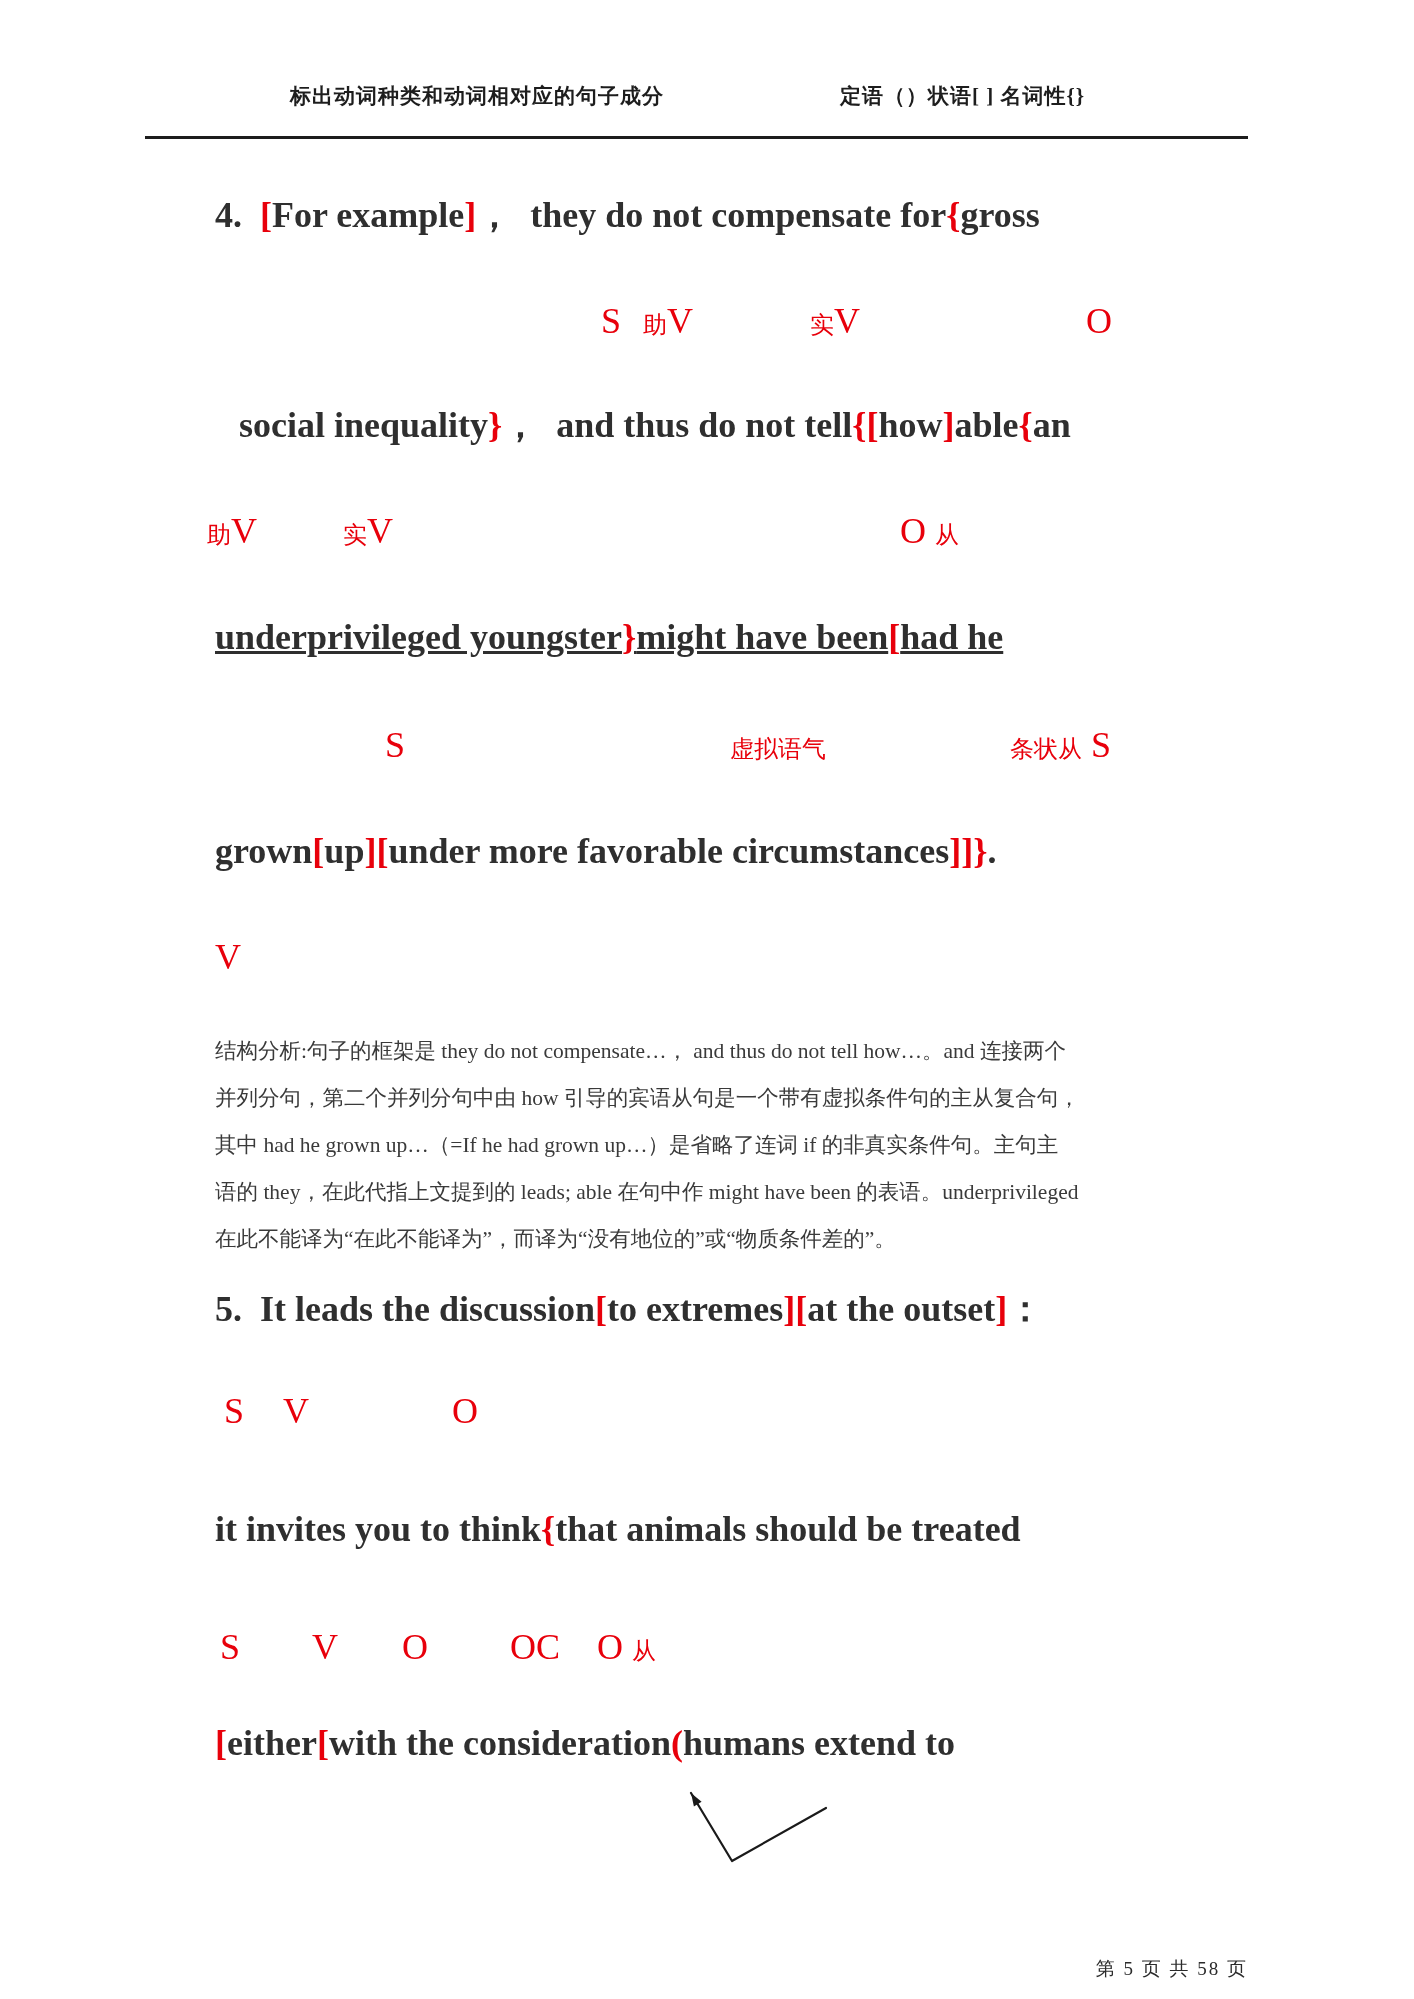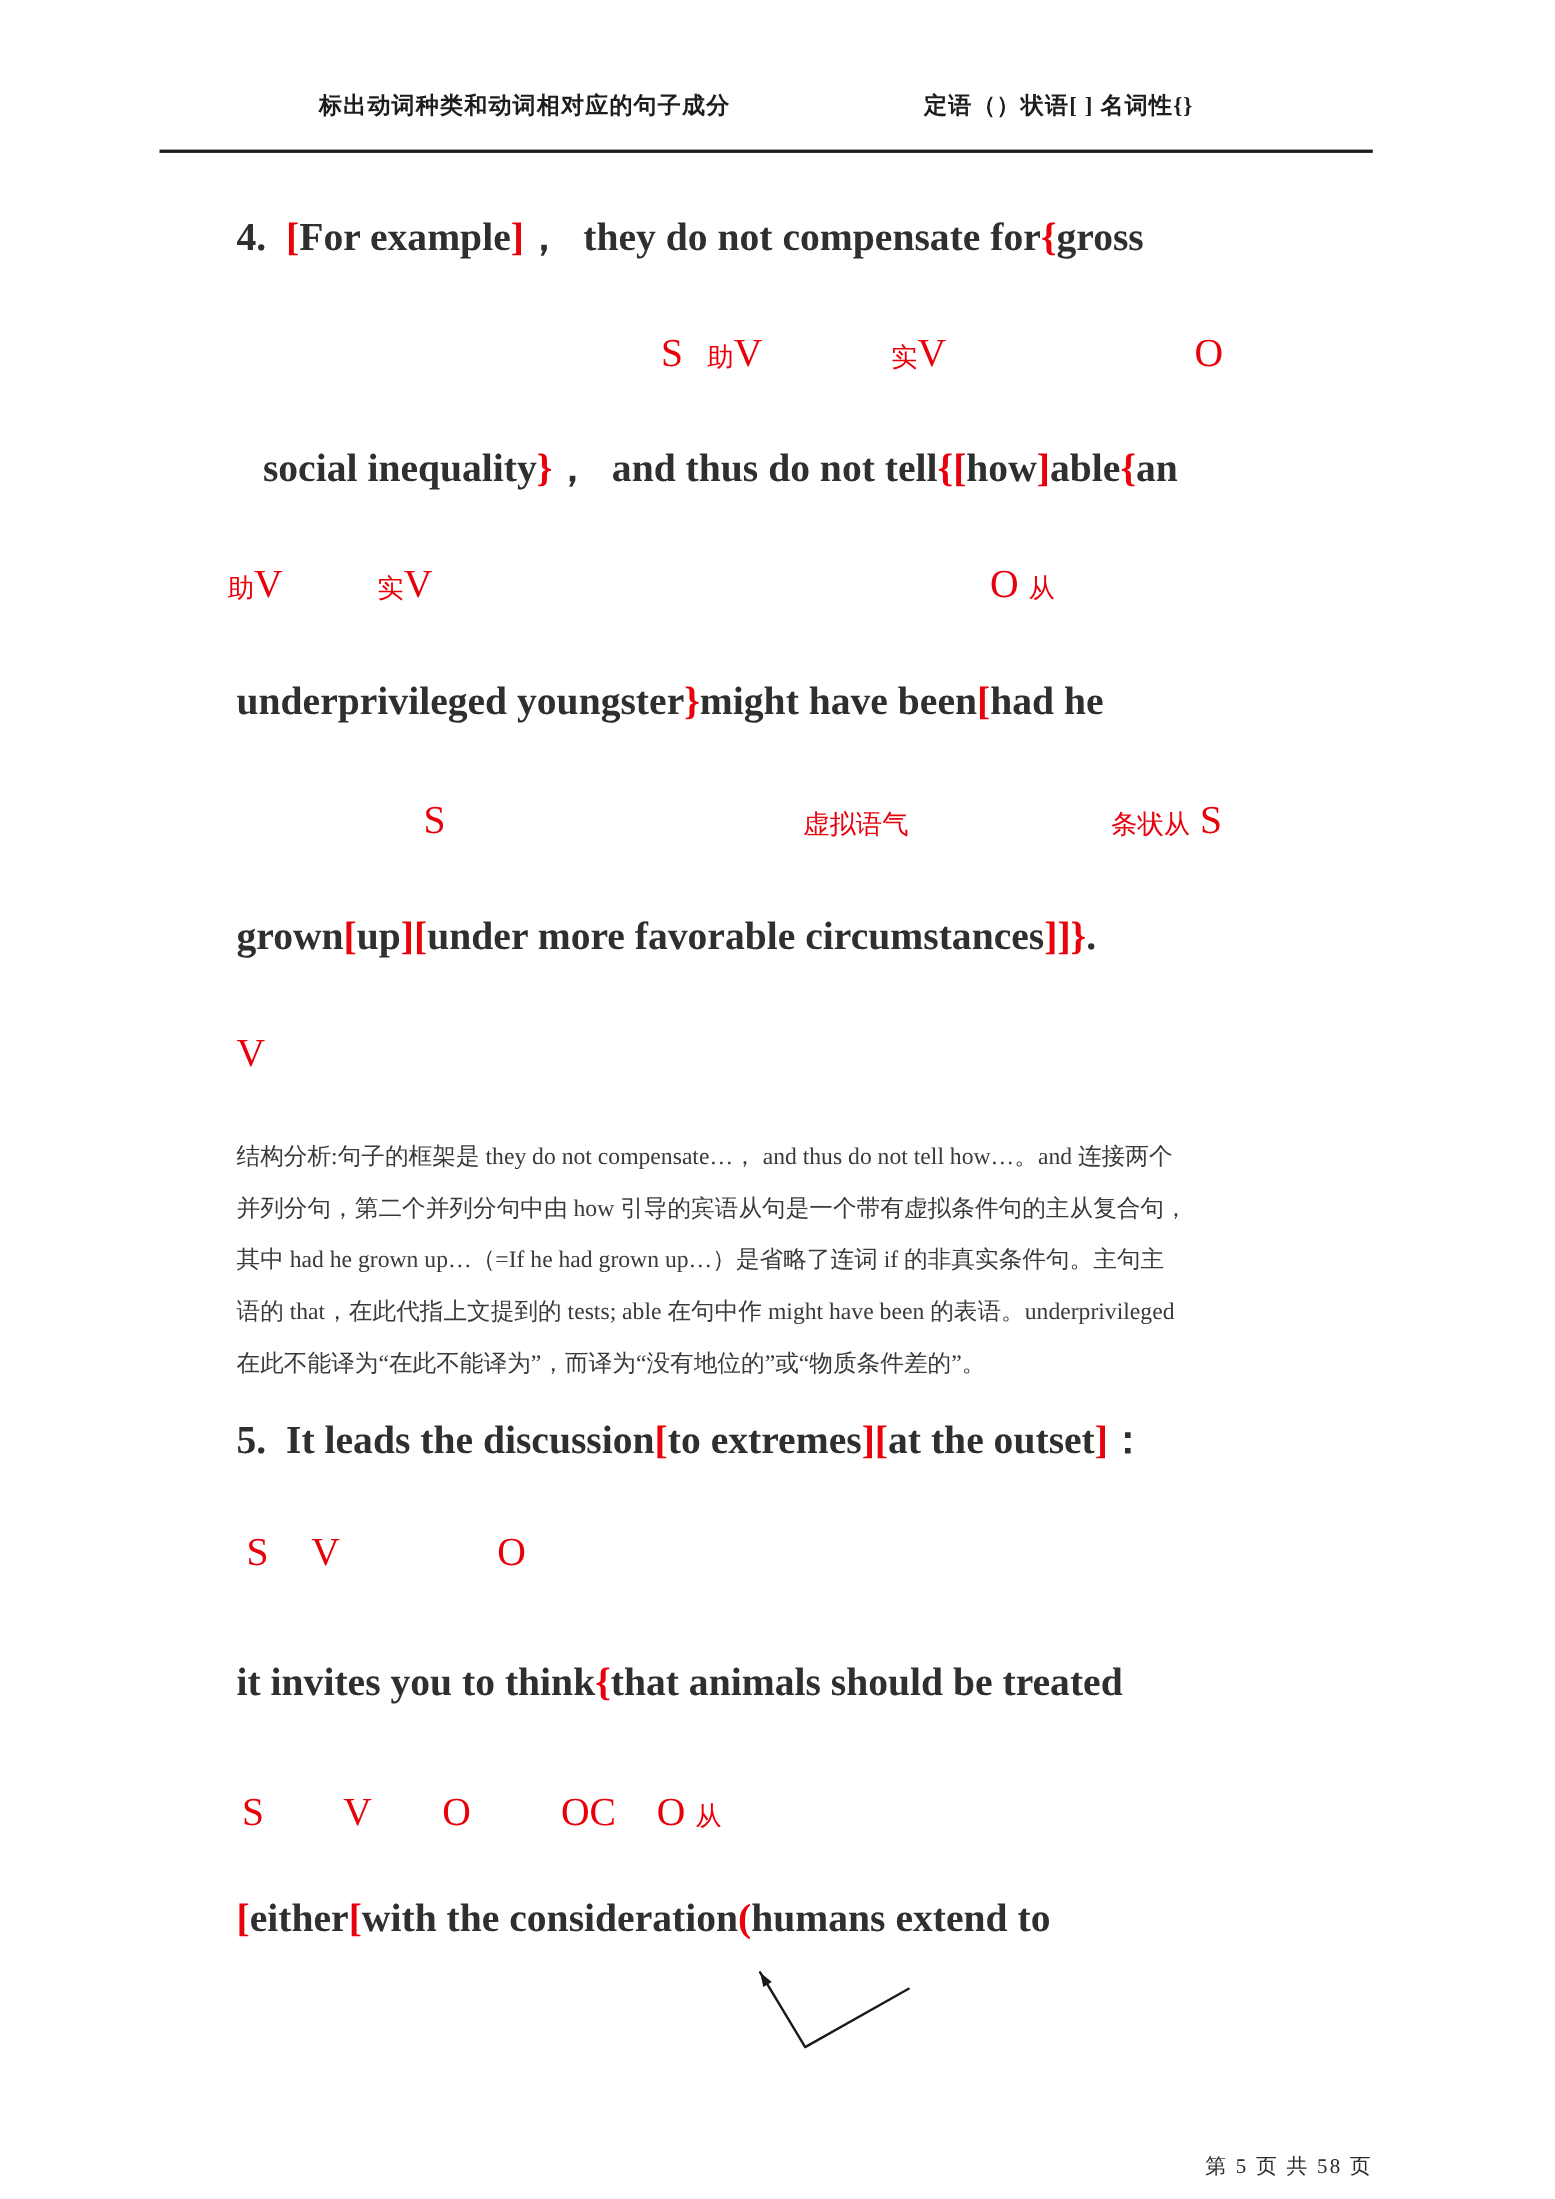--- a/index.html
+++ b/index.html
@@ -81,34 +81,34 @@
         <span class="label" style="left: 643px;"><span class="cjk">助</span><span class="lat">V</span></span>
         <span class="label" style="left: 810px;"><span class="cjk">实</span><span class="lat">V</span></span>
         <span class="label" style="left: 1086px;"><span class="lat">O</span></span>
       </div>
       <div class="sentence" style="top: 402px; left: 215px; margin-left: 24px;"><span>social inequality</span><span class="red">}</span><span>，  and thus do not tell</span><span class="red">{[</span><span>how</span><span class="red">]</span><span>able</span><span class="red">{</span><span>an</span></div>
       <div class="labels" style="top: 508px;">
         <span class="label" style="left: 207px;"><span class="cjk">助</span><span class="lat">V</span></span>
         <span class="label" style="left: 343px;"><span class="cjk">实</span><span class="lat">V</span></span>
         <span class="label" style="left: 900px;"><span class="lat">O </span><span class="cjk">从</span></span>
       </div>
-      <div class="sentence" style="top: 614px; left: 215px;"><span>underprivileged youngster</span><span class="red">}</span><span>might have been</span><span class="red">[</span><span>had he</span></div>
+      <div class="sentence" style="top: 614px; left: 215px; text-decoration: underline;"><span>underprivileged youngster</span><span class="red">}</span><span>might have been</span><span class="red">[</span><span>had he</span></div>
       <div class="labels" style="top: 722px;">
         <span class="label" style="left: 385px;"><span class="lat">S</span></span>
         <span class="label" style="left: 730px;"><span class="cjk">虚拟语气</span></span>
         <span class="label" style="left: 1010px;"><span class="cjk">条状从</span><span class="lat"> S</span></span>
       </div>
       <div class="sentence" style="top: 828px; left: 215px;"><span>grown</span><span class="red">[</span><span>up</span><span class="red">][</span><span>under more favorable circumstances</span><span class="red">]]}</span><span>.</span></div>
       <div class="labels" style="top: 934px;">
         <span class="label" style="left: 215px;"><span class="lat">V</span></span>
       </div>
       <div class="analysis" style="top: 1036px; left: 215px;">结构分析:句子的框架是 they do not compensate…， and thus do not tell how…。and 连接两个</div>
       <div class="analysis" style="top: 1083px; left: 215px;">并列分句，第二个并列分句中由 how 引导的宾语从句是一个带有虚拟条件句的主从复合句，</div>
       <div class="analysis" style="top: 1130px; left: 215px;">其中 had he grown up…（=If he had grown up…）是省略了连词 if 的非真实条件句。主句主</div>
-      <div class="analysis" style="top: 1177px; left: 215px;">语的 that，在此代指上文提到的 tests; able 在句中作 might have been 的表语。underprivileged</div>
+      <div class="analysis" style="top: 1177px; left: 215px;">语的 they，在此代指上文提到的 leads; able 在句中作 might have been 的表语。underprivileged</div>
       <div class="analysis" style="top: 1224px; left: 215px;">在此不能译为“在此不能译为”，而译为“没有地位的”或“物质条件差的”。</div>
       <div class="sentence" style="top: 1286px; left: 215px;"><span>5.  It leads the discussion</span><span class="red">[</span><span>to extremes</span><span class="red">][</span><span>at the outset</span><span class="red">]</span><span>：</span></div>
       <div class="labels" style="top: 1388px;">
         <span class="label" style="left: 224px;"><span class="lat">S</span></span>
         <span class="label" style="left: 283px;"><span class="lat">V</span></span>
         <span class="label" style="left: 452px;"><span class="lat">O</span></span>
       </div>
       <div class="sentence" style="top: 1506px; left: 215px;"><span>it invites you to think</span><span class="red">{</span><span>that animals should be treated</span></div>
       <div class="labels" style="top: 1624px;">
         <span class="label" style="left: 220px;"><span class="lat">S</span></span>

